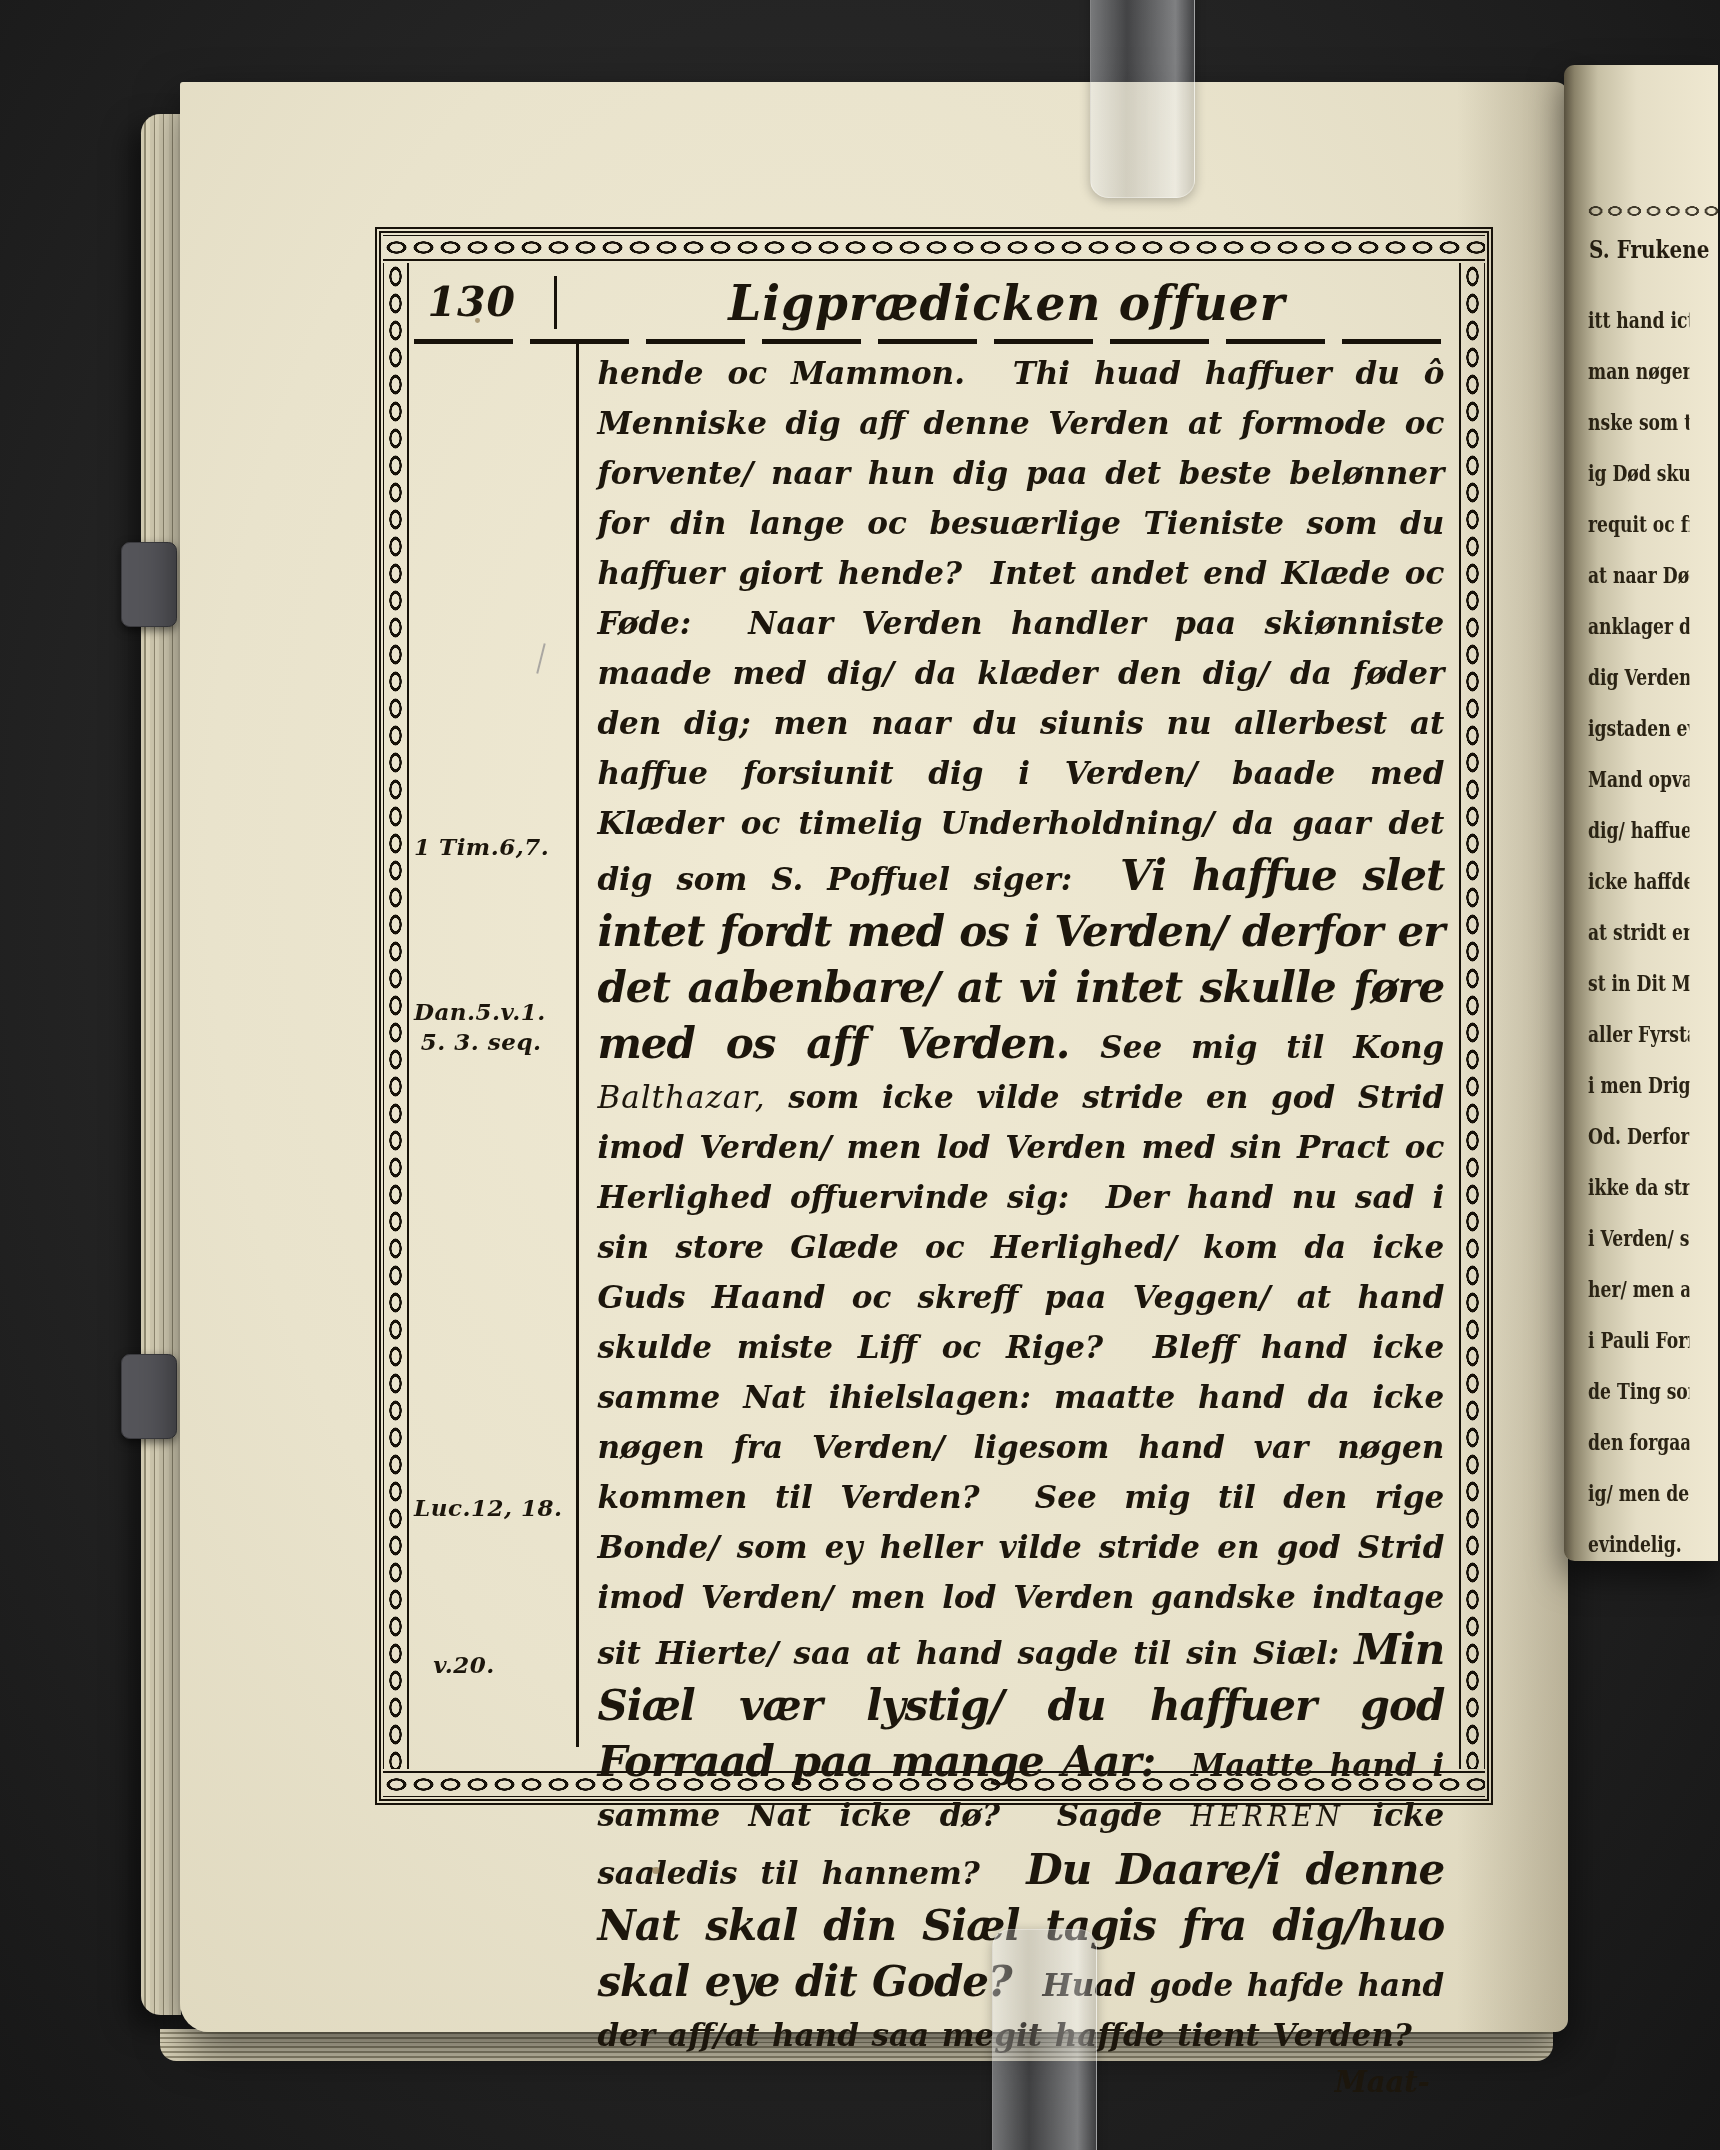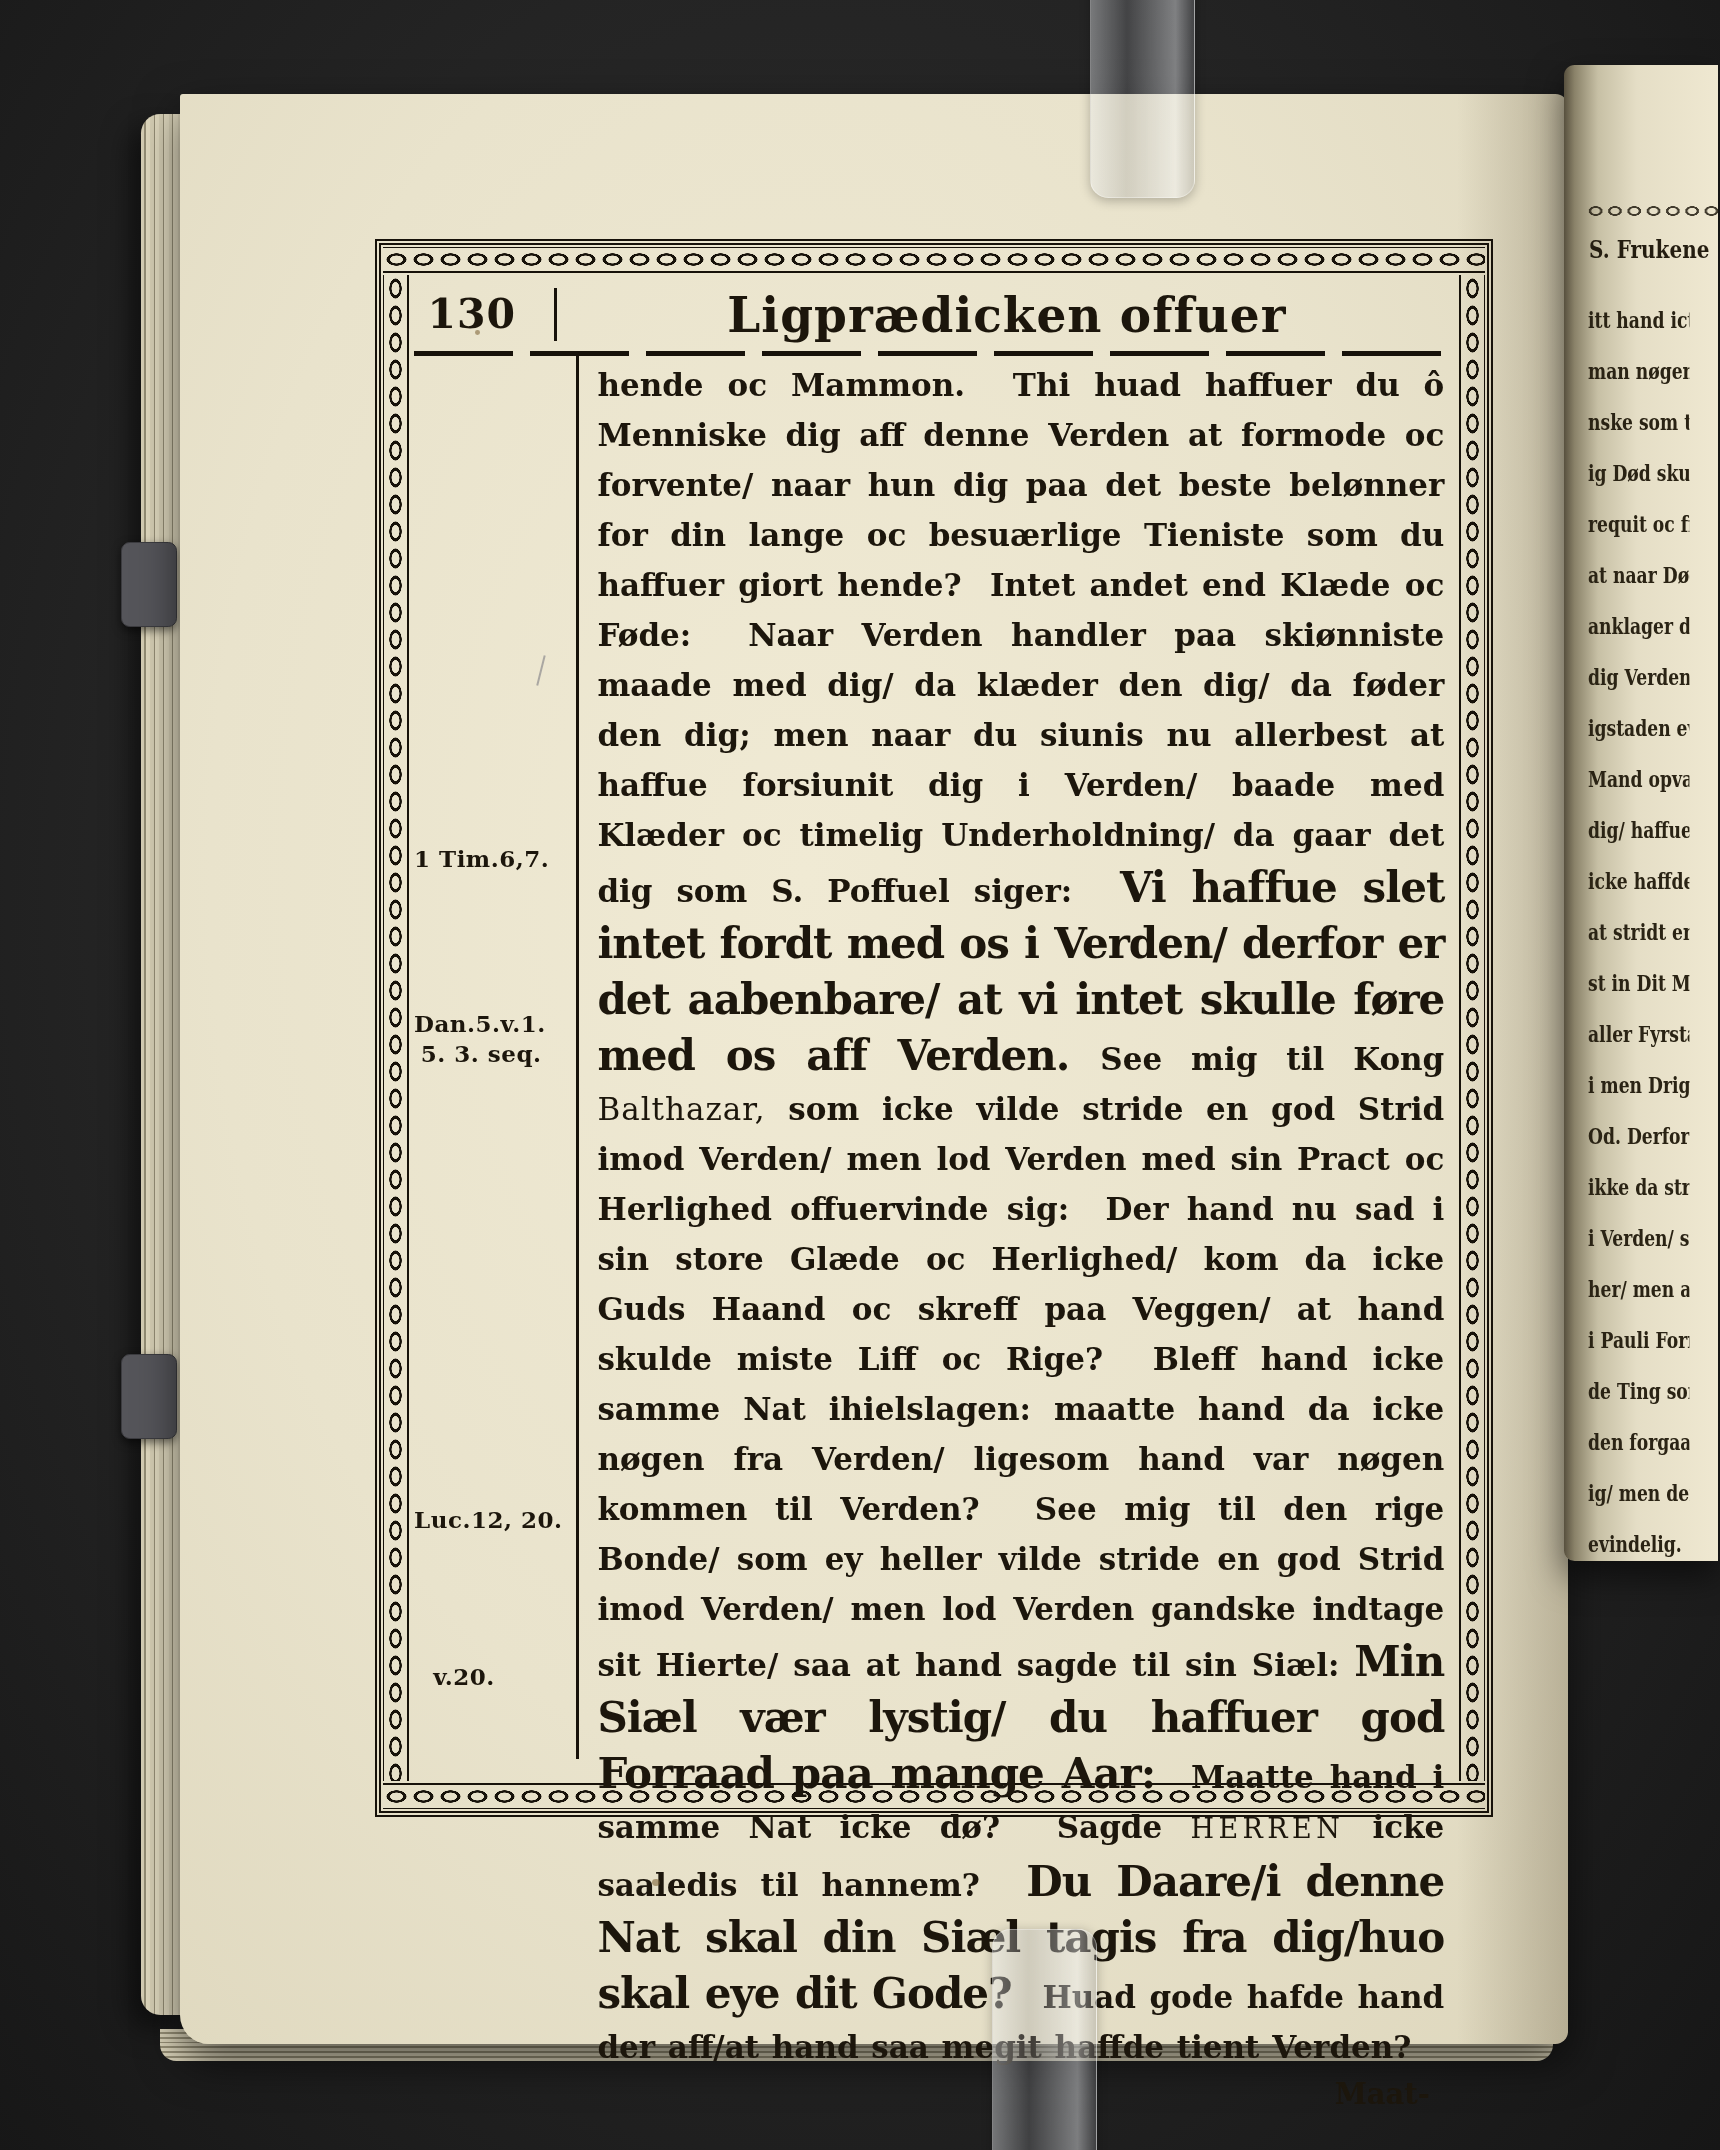--- a/index.html
+++ b/index.html
@@ -9,26 +9,26 @@
 
   
   .stack-left{position:absolute;left:141px;top:114px;width:40px;height:1901px;
     background:repeating-linear-gradient(90deg,#d5ceb4 0 3.4px,#948d75 3.4px 4.8px,#e0d9bf 4.8px 9.2px);
     border-radius:19.3px 0 0 19.3px;box-shadow:-9.7px 12px 29px rgba(0,0,0,.55);}
   .stack-bottom{position:absolute;left:160px;top:2029px;width:1393px;height:32px;
     background:repeating-linear-gradient(180deg,#d9d2b8 0 2.9px,#968f76 2.9px 4.8px);
     border-radius:0 0 16.4px 16.4px;}
 
   
-  .page{position:absolute;left:180px;top:94px;width:1388px;height:1950px;
+  .page{position:absolute;left:180px;top:82px;width:1388px;height:1950px;
     background:
       linear-gradient(90deg, rgba(0,0,0,0) 92%, rgba(90,78,52,.30) 100%),
       radial-gradient(ellipse at 45% 40%, #f0ead4 0%, #e9e3cc 55%, #ded7bd 100%);
     border-radius:2.9px 12.6px 12.6px 29px;
-    box-shadow:0 17px 44px rgba(0,0,0,.6);}
+    box-shadow:0 17px 44px rgba(0,0,0,.6);font-style:italic;}
 
   
   .frame{position:absolute;left:195px;top:145px;width:1118px;height:1578px;
     border:6.8px double #17120a;box-sizing:border-box;}
   .band{position:absolute;box-sizing:border-box;}
   .band-h{background-image:radial-gradient(ellipse 11px 6.8px at 50% 50%, rgba(0,0,0,0) 56%, #17120a 61%, #17120a 88%, rgba(0,0,0,0) 93%);
     background-size:27px 100%;background-repeat:repeat-x;background-position:left center;}
   .band-v{background-image:radial-gradient(ellipse 6.8px 11px at 50% 50%, rgba(0,0,0,0) 56%, #17120a 61%, #17120a 88%, rgba(0,0,0,0) 93%);
     background-size:100% 27px;background-repeat:repeat-y;background-position:center top;}
   .band-top{top:1.9px;left:1.9px;right:1.9px;height:26px;border-top:1.9px solid #17120a;border-bottom:2.4px solid #17120a;}
@@ -113,21 +113,21 @@
           <div class="hdr-title">Ligprædicken offuer</div>
         </div>
         <div class="hdr-rule"></div>
 
         <div class="bodywrap">
           <div class="colrule"></div>
 
           <div class="margin-note" style="top:484px;">1 Tim.6,7.</div>
           <div class="margin-note" style="top:649px;">Dan.5.v.1.</div>
           <div class="margin-note" style="top:679px;padding-left:6.8px;">5. 3. seq.</div>
-          <div class="margin-note" style="top:1145px;">Luc.12, 20.</div>
+          <div class="margin-note" style="top:1145px;">Luc.12, 18.</div>
           <div class="margin-note" style="top:1302px;padding-left:19.3px;">v.20.</div>
 
           <div class="textcol">
             <div><span class="tb regular">hende oc Mammon.  Thi huad haffuer du ô Menniske dig aff denne Verden at formode oc forvente/ naar hun dig paa det beste belønner for din lange oc besuærlige Tieniste som du haffuer giort hende?  Intet andet end Klæde oc Føde:  Naar Verden handler paa skiønniste maade med dig/ da klæder den dig/ da føder den dig; men naar du siunis nu allerbest at haffue forsiunit dig i Verden/ baade med Klæder oc timelig Underholdning/ da gaar det dig som S. Poffuel siger:  </span><span class="tb big">Vi haffue slet intet fordt med os i Verden/ derfor er det aabenbare/ at vi intet skulle føre med os aff Verden. </span><span class="tb regular">See mig til Kong </span><span class="tb roman">Balthazar,</span><span class="tb regular"> som icke vilde stride en god Strid imod Verden/ men lod Verden med sin Pract oc Herlighed offuervinde sig:  Der hand nu sad i sin store Glæde oc Herlighed/ kom da icke Guds Haand oc skreff paa Veggen/ at hand skulde miste Liff oc Rige?  Bleff hand icke samme Nat ihielslagen: maatte hand da icke nøgen fra Verden/ ligesom hand var nøgen kommen til Verden?  See mig til den rige Bonde/ som ey heller vilde stride en god Strid imod Verden/ men lod Verden gandske indtage sit Hierte/ saa at hand sagde til sin Siæl: </span><span class="tb big">Min Siæl vær lystig/ du haffuer god Forraad paa mange Aar:  </span><span class="tb regular">Maatte hand i samme Nat icke dø?  Sagde </span><span class="tb caps">HERREN</span><span class="tb regular"> icke saaledis til hannem?  </span><span class="tb big">Du Daare/i denne Nat skal din Siæl tagis fra dig/huo skal eye dit Gode?  </span><span class="tb regular">Huad gode hafde hand der aff/at hand saa megit haffde tient Verden?</span></div>
             <div class="catchword">Maat-</div>
           </div>
         </div>
 
       </div>
     </div>

